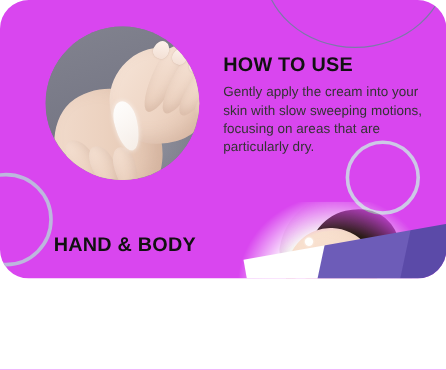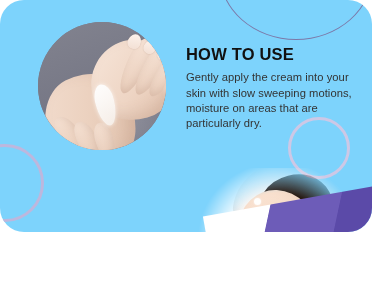--- a/index.html
+++ b/index.html
@@ -4,21 +4,21 @@
 <style>
   html, body {
     margin: 0;
     padding: 0;
     background: #ffffff;
   }
   #page {
     position: relative;
     width: 372px;
     height: 232px;
-    background: #7dd3fc;
+    background: #d946ef;
     overflow: hidden;
     font-family: "Liberation Sans", sans-serif;
     border-radius: 24px;
     -webkit-font-smoothing: antialiased;
   }
 
   
   .deco {
     position: absolute;
     border-style: solid;
@@ -342,19 +342,20 @@
     <div class="dot d5"></div>
     <div class="dot d6"></div>
     <div class="dot d7"></div>
     <div class="dot d8"></div>
   </div>
 
   <div id="corner-band"></div>
 
   <div id="how-to-use-block">
     <h2 class="heading">HOW TO USE</h2>
-    <p class="body-copy">Gently apply the cream into your skin with slow sweeping motions, moisture on areas that are particularly dry.</p>
+    <p class="body-copy">Gently apply the cream into your skin with slow sweeping motions, focusing on areas that are particularly dry.</p>
   </div>
 
   <div id="hand-body-block">
+    <h2 class="heading">HAND &amp; BODY</h2>
   </div>
 
 </div>
 
 </body></html>

